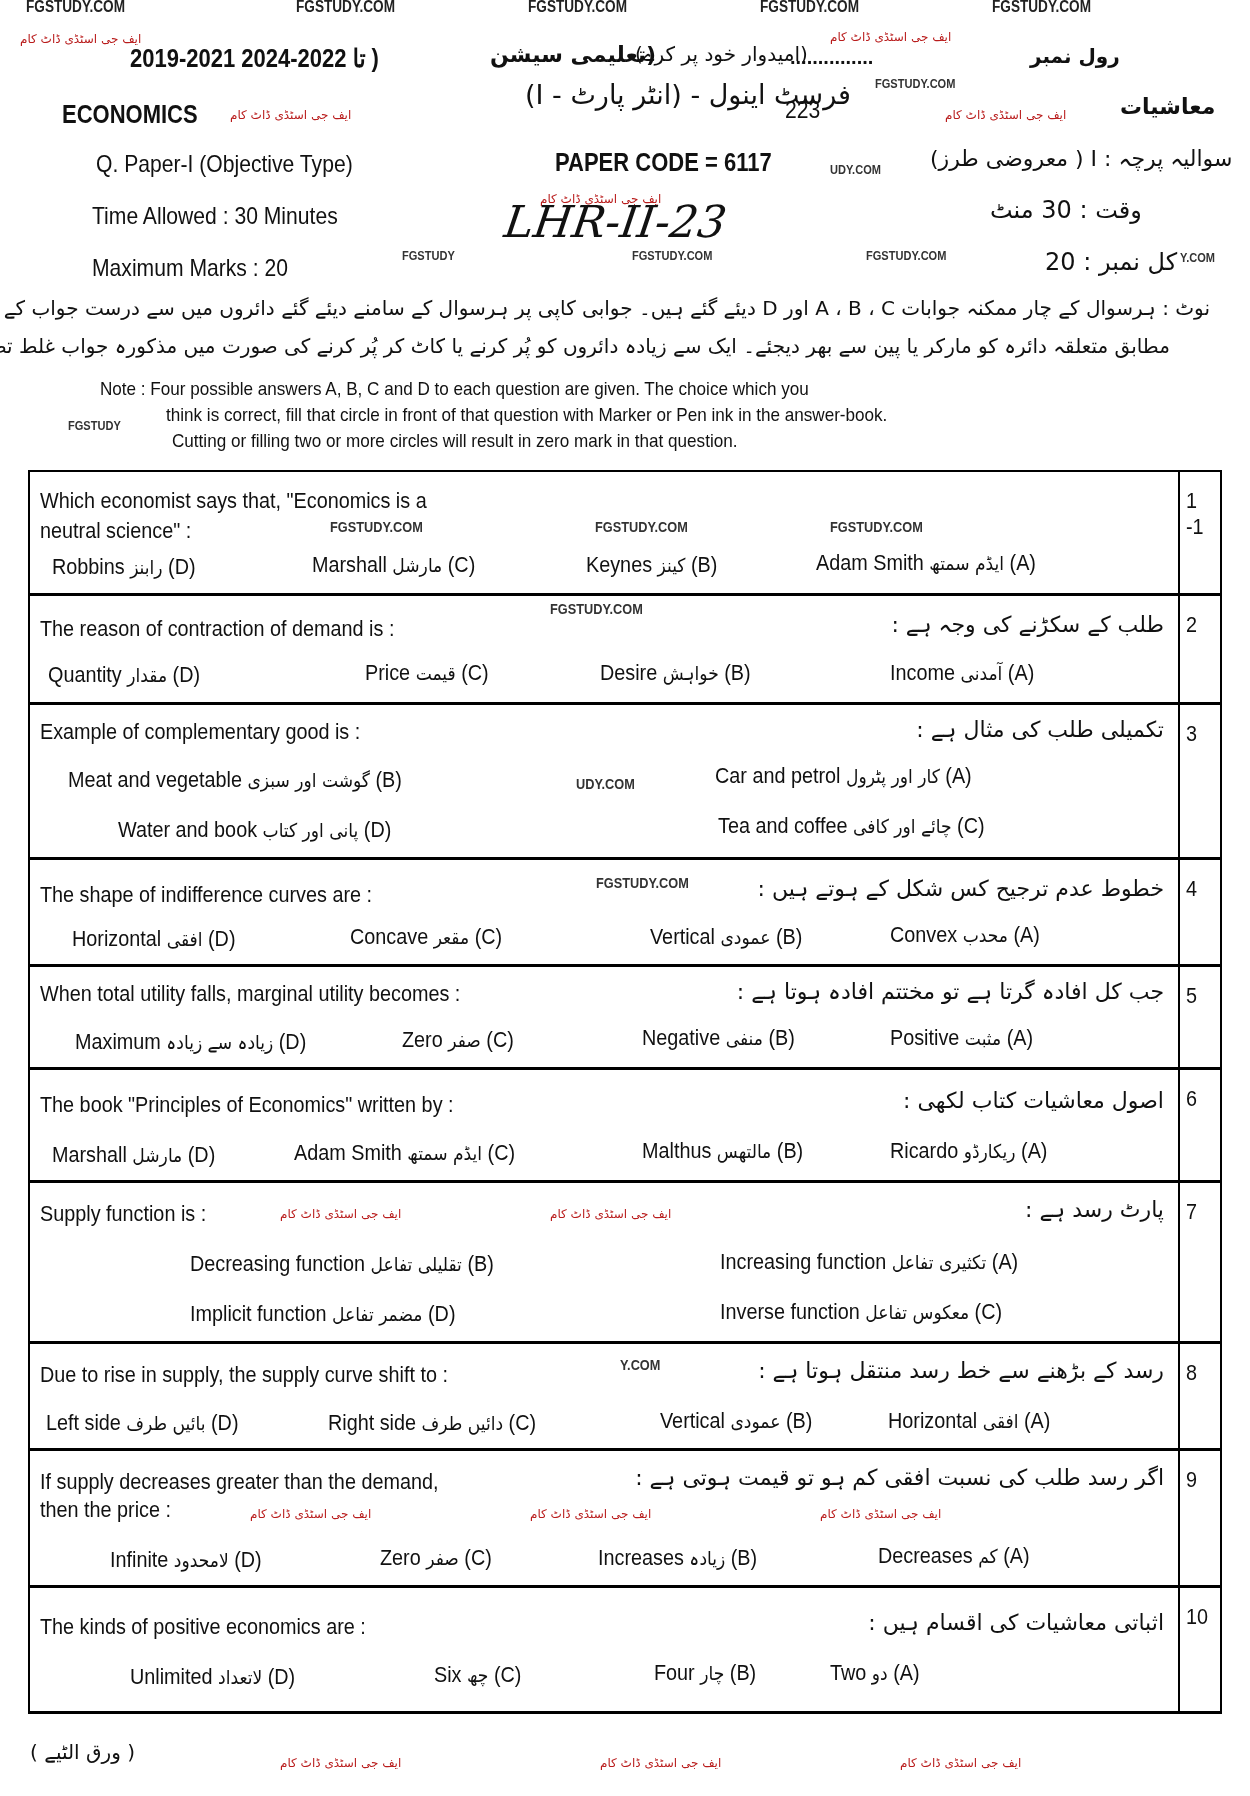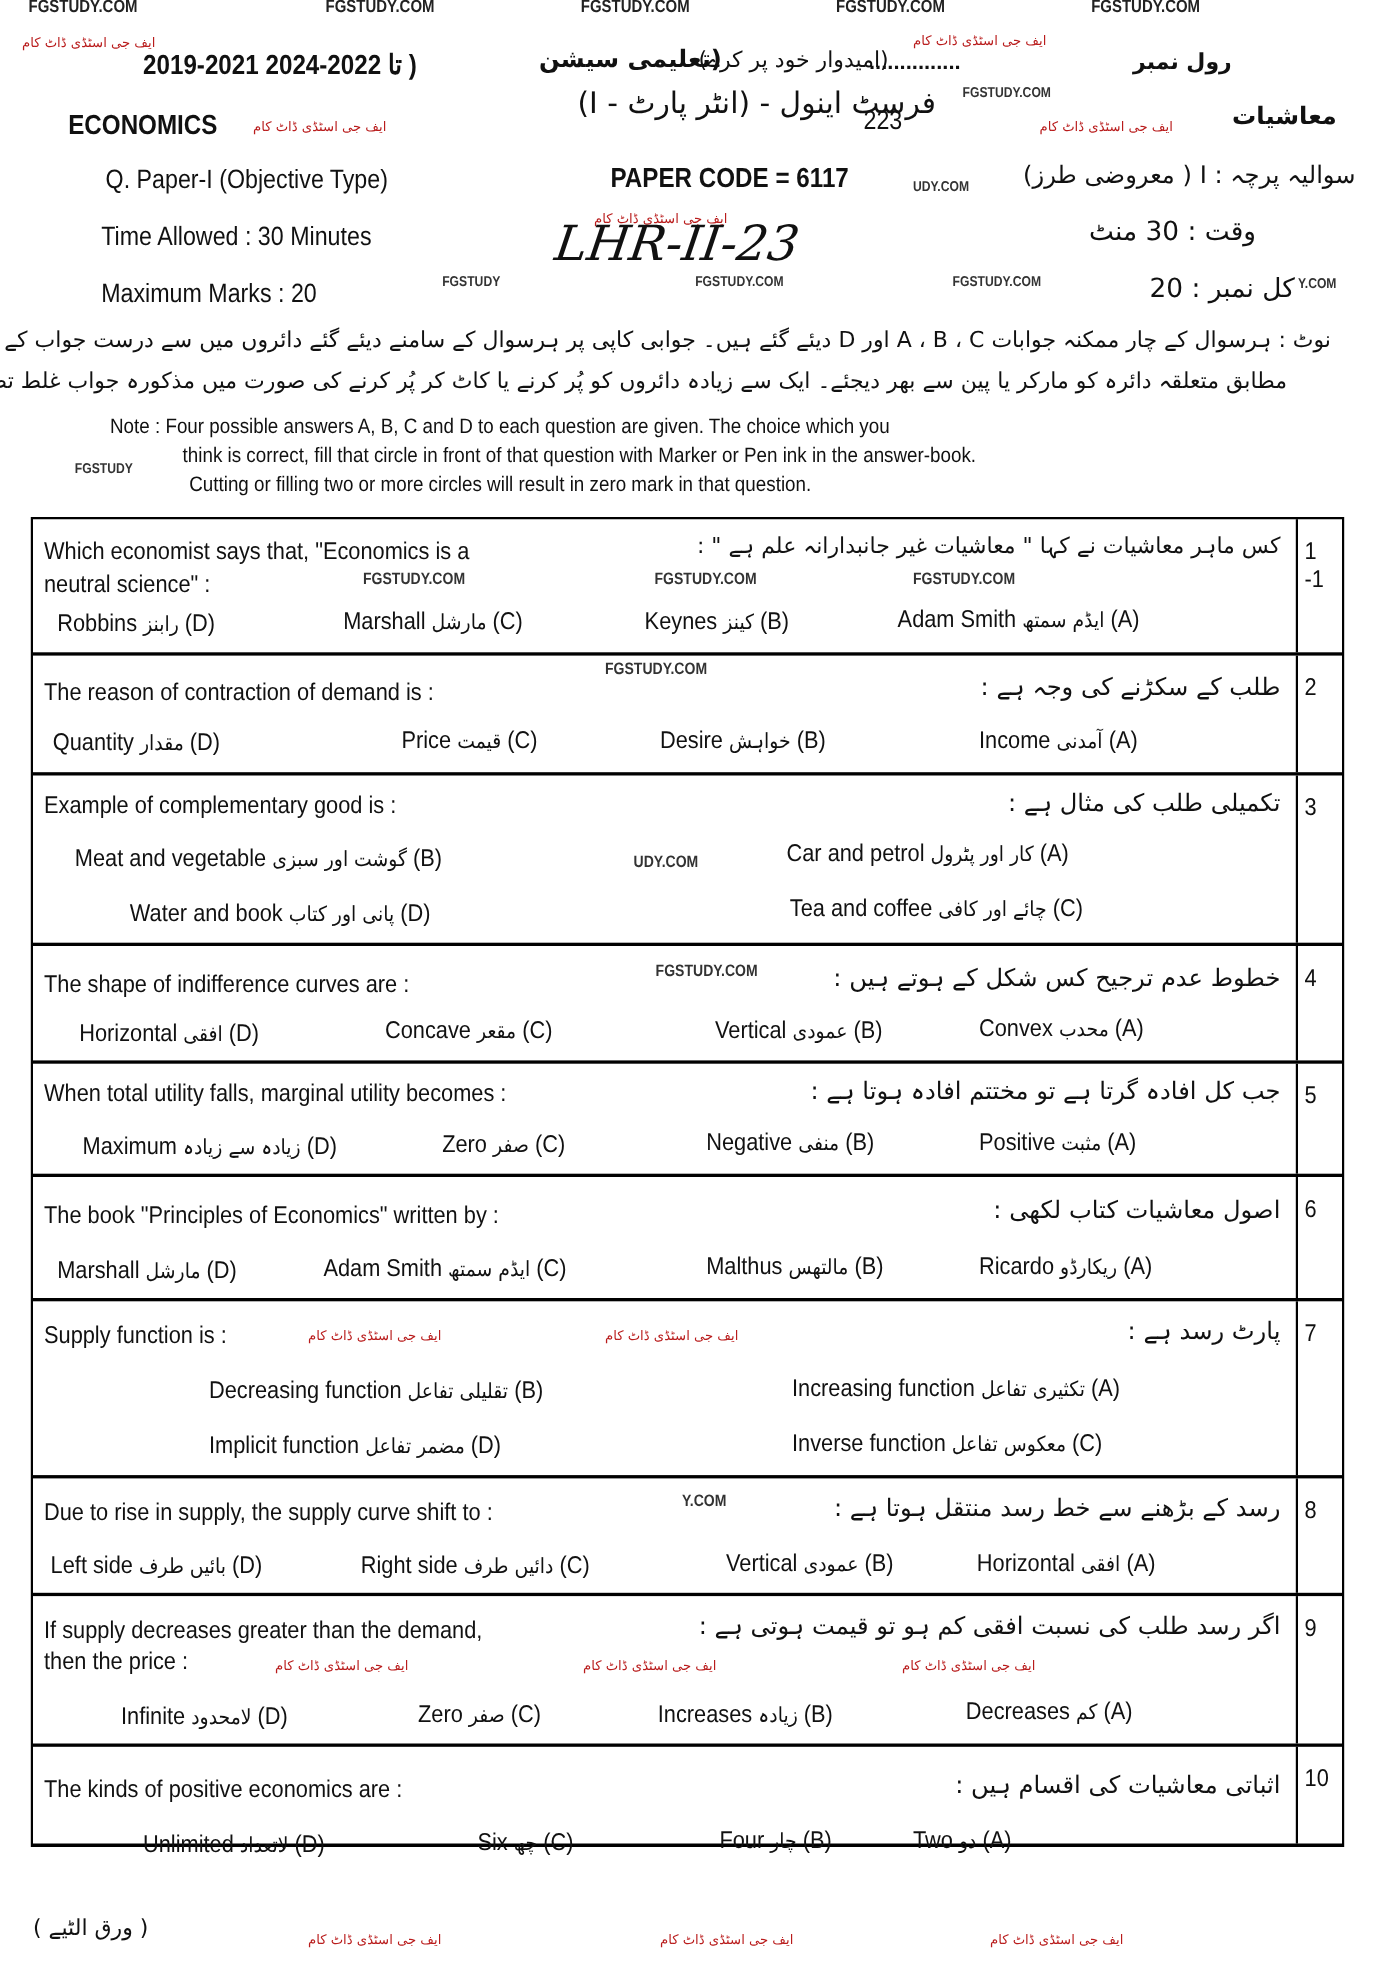--- a/index.html
+++ b/index.html
@@ -75,21 +75,20 @@
 <div class="abs note-en" style="left:166px;top:404px;">think is correct, fill that circle in front of that question  with Marker or Pen ink in the answer-book.</div>
 <div class="abs wm-small" style="left:68px;top:418px;">FGSTUDY</div>
 <div class="abs note-en" style="left:172px;top:430px;">Cutting or filling two or more circles will result in zero mark in that question.</div>
 
 <div class="qtable">
 
   <div class="qrow" style="height:121px;">
     <div class="qmain">
       <div class="qen" style="top:16px;">Which economist says that, "Economics is a</div>
       <div class="qen" style="top:46px;">neutral science" :</div>
-      <div class="qur urdu" style="top:12px;font-size:20px;">کس ماہر معاشیات نے کہا " معاشیات غیر جانبدارانہ علم ہے " :</div>
       <div class="wmrow" style="left:300px;top:46px;">FGSTUDY.COM</div>
       <div class="wmrow" style="left:565px;top:46px;">FGSTUDY.COM</div>
       <div class="wmrow" style="left:800px;top:46px;">FGSTUDY.COM</div>
       <div class="opt" style="left:22px;top:82px;"><span>Robbins</span> <span class="u">رابنز</span> <span>(D)</span></div>
       <div class="opt" style="left:282px;top:80px;"><span>Marshall</span> <span class="u">مارشل</span> <span>(C)</span></div>
       <div class="opt" style="left:556px;top:80px;"><span>Keynes</span> <span class="u">کینز</span> <span>(B)</span></div>
       <div class="opt" style="left:786px;top:78px;"><span>Adam Smith</span> <span class="u">ایڈم سمتھ</span> <span>(A)</span></div>
     </div>
     <div class="qnum">
         <span class="n">1 -1</span>
@@ -211,21 +210,21 @@
       <div class="opt" style="left:80px;top:96px;"><span>Infinite</span> <span class="u">لامحدود</span> <span>(D)</span></div>
       <div class="opt" style="left:350px;top:94px;"><span>Zero</span> <span class="u">صفر</span> <span>(C)</span></div>
       <div class="opt" style="left:568px;top:94px;"><span>Increases</span> <span class="u">زیادہ</span> <span>(B)</span></div>
       <div class="opt" style="left:848px;top:92px;"><span>Decreases</span> <span class="u">کم</span> <span>(A)</span></div>
     </div>
     <div class="qnum">
         <span class="n">9</span>
       </div>
   </div>
 
-  <div class="qrow" style="height:88px;">
+  <div class="qrow" style="height:123px;">
     <div class="qmain">
       <div class="qen" style="top:26px;">The kinds of positive economics are :</div>
       <div class="qur urdu" style="top:22px;">اثباتی معاشیات کی اقسام ہیں :</div>
       <div class="opt" style="left:100px;top:76px;"><span>Unlimited</span> <span class="u">لاتعداد</span> <span>(D)</span></div>
       <div class="opt" style="left:404px;top:74px;"><span>Six</span> <span class="u">چھ</span> <span>(C)</span></div>
       <div class="opt" style="left:624px;top:72px;"><span>Four</span> <span class="u">چار</span> <span>(B)</span></div>
       <div class="opt" style="left:800px;top:72px;"><span>Two</span> <span class="u">دو</span> <span>(A)</span></div>
     </div>
     <div class="qnum">
         <span class="n">10</span>

